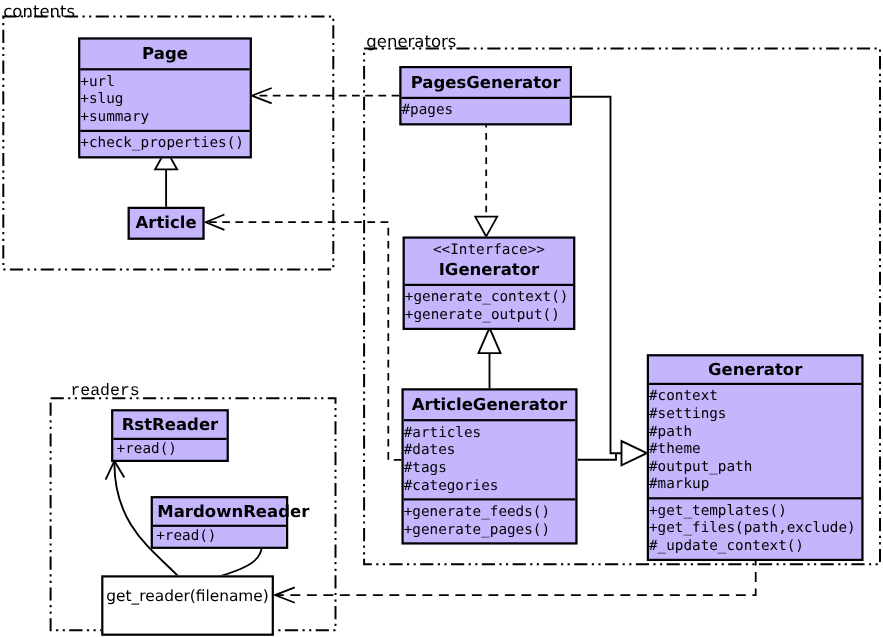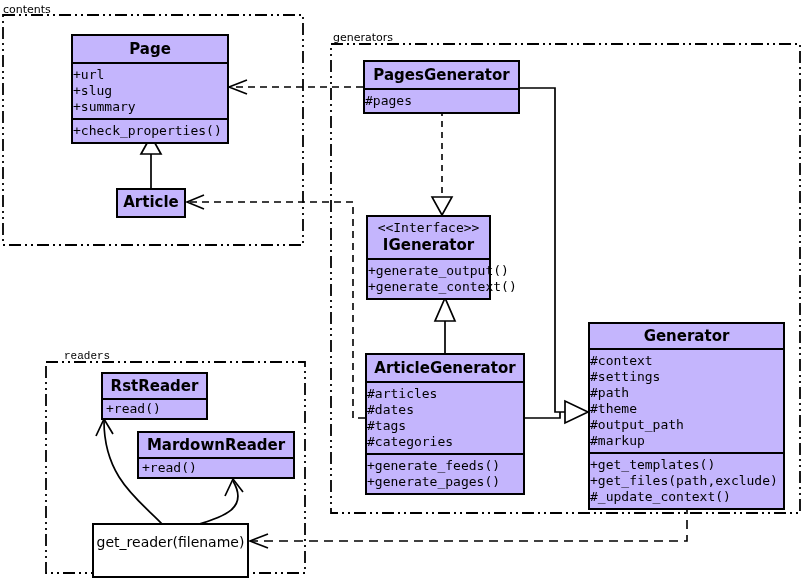--- a/index.html
+++ b/index.html
@@ -3,21 +3,21 @@
 <meta charset="utf-8">
 <style>
   html,body { margin:0; padding:0; background:#fff; }
   .stage {
     position:relative; width:803px; height:579px; background:#ffffff;
     font-family:"DejaVu Sans", sans-serif; color:#000;
     overflow:hidden;
   }
   svg.layer { position:absolute; left:0; top:0; z-index:1; }
   .pkg-label {
-    position:absolute; z-index:3; font-size:11px; line-height:16px;
+    position:absolute; z-index:3; font-size:15px; line-height:16px;
     color:#000; white-space:pre;
   }
   .cls {
     position:absolute; z-index:2; background:#c4b5fd;
     border:2px solid #000; box-sizing:border-box;
   }
   .cls .title {
     font-weight:bold; font-size:15px; line-height:20px;
     text-align:center; padding:3px 4px; white-space:pre;
   }
@@ -117,28 +117,28 @@
     <div class="title" style="padding:2px 4px;line-height:20px;">Article</div>
   </div>
 
   <div class="cls" style="left:363px;top:60px;width:157px;">
     <div class="title">PagesGenerator</div>
     <div class="sec">
       <div class="m">#pages</div>
     </div>
   </div>
 
-  <div class="cls" style="left:366px;top:215px;width:125px;">
+  <div class="cls" style="left:366px;top:215px;width:157px;">
     <div>
       <div class="m stereo">&lt;&lt;Interface&gt;&gt;</div>
       <div class="title2">IGenerator</div>
     </div>
     <div class="sec">
+      <div class="m">+generate_context()</div>
       <div class="m">+generate_output()</div>
-      <div class="m">+generate_context()</div>
     </div>
   </div>
 
   <div class="cls" style="left:365px;top:353px;width:160px;">
     <div class="title">ArticleGenerator</div>
     <div class="sec">
       <div class="m">#articles</div>
       <div class="m">#dates</div>
       <div class="m">#tags</div>
       <div class="m">#categories</div>
@@ -166,21 +166,21 @@
     </div>
   </div>
 
   <div class="cls" style="left:73px;top:372px;width:107px;margin-left:28px;">
     <div class="title" style="padding:2px 4px;">RstReader</div>
     <div class="sec" style="padding:1px 3px;">
       <div class="m">+read()</div>
     </div>
   </div>
 
-  <div class="cls" style="left:137px;top:431px;width:158px;">
+  <div class="cls" style="left:137px;top:451px;width:125px;">
     <div class="title" style="padding:2px 4px;">MardownReader</div>
     <div class="sec" style="padding:1px 3px;">
       <div class="m">+read()</div>
     </div>
   </div>
 
   <div class="fnbox" style="left:92px;top:523px;width:157px;height:55px;">
     <div class="fn-label">get_reader(filename)</div>
   </div>
 

